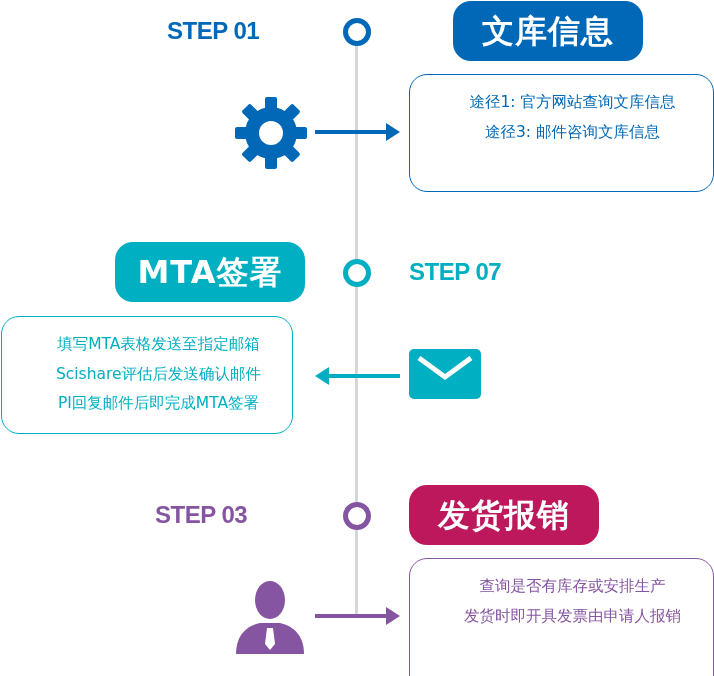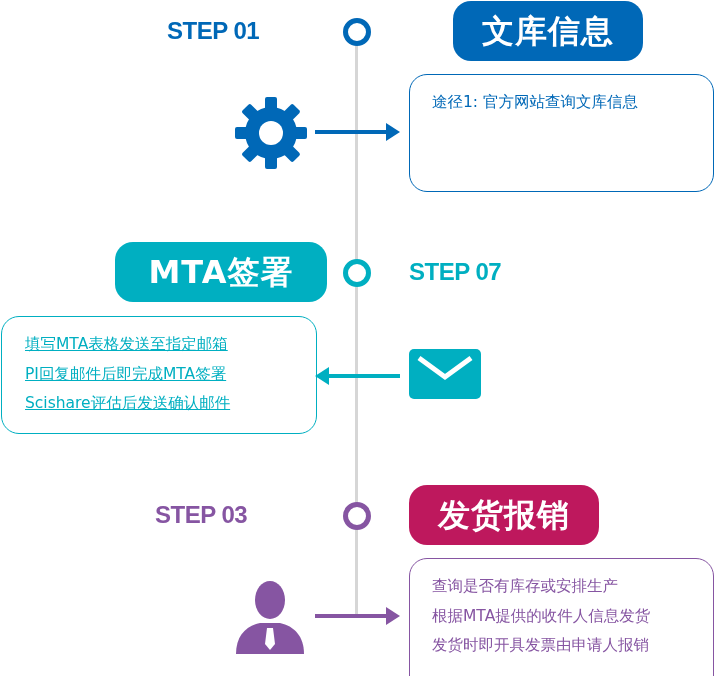--- a/index.html
+++ b/index.html
@@ -3,21 +3,21 @@
   <meta charset="utf-8">
   <style>
     html, body { margin: 0; padding: 0; background: #ffffff; }
     body { width: 714px; height: 676px; position: relative; overflow: hidden;
            font-family: "DejaVu Sans", "Liberation Sans", sans-serif; }
     .abs { position: absolute; }
     .timeline { left: 355px; top: 44px; width: 3px; height: 570px; background: #d6d6d6; }
     .node { width: 18px; height: 18px; border-radius: 50%; background: #fff; border: 5px solid; box-sizing: content-box; }
     .step-label { font-family: "Liberation Sans", sans-serif; font-weight: 700; font-size: 24px; letter-spacing: -0.5px; line-height: 60px; }
     .pill { height: 60px; border-radius: 18px; color: #fff; font-weight: 700; font-size: 32px; line-height: 60px; text-align: center; letter-spacing: 1px; }
-    .box { border: 1.5px solid; border-radius: 18px; box-sizing: border-box; padding: 13px 0 0 22px; }
+    .box { border: 1.5px solid; border-radius: 18px; box-sizing: border-box; padding: 13px 0 0 22px; text-align: center; }
     .box .line { font-size: 15.5px; line-height: 29.5px; white-space: nowrap; }
     .arrow-line { height: 4px; }
     .arrow-head { width: 0; height: 0; border-top: 9px solid transparent; border-bottom: 9px solid transparent; }
   </style>
 </head>
 <body>
 
 <div class="abs timeline"></div>
 
 <div class="abs step-label" style="left:167px; top:1px; color:#0068b7;">STEP 01</div>
@@ -38,29 +38,30 @@
       </g>
       <circle r="26"></circle>
       <circle r="12" fill="#ffffff"></circle>
     </g>
   </svg>
 </div>
 <div class="abs arrow-line" style="left:315px; top:130px; width:72px; background:#0068b7;"></div>
 <div class="abs arrow-head" style="left:386px; top:123px; border-left:14px solid #0068b7;"></div>
 <div class="abs box" style="left:409px; top:74px; width:305px; height:118px; border-color:#0068b7; color:#0068b7;">
   <div class="line">途径1:  官方网站查询文库信息</div>
+  <div class="line">途径3:  邮件咨询文库信息</div>
 </div>
 
-<div class="abs pill" style="left:115px; top:242px; width:212px; background:#00afc1;text-align:center;">MTA签署</div>
+<div class="abs pill" style="left:115px; top:242px; width:190px; background:#00afc1;text-align:center;">MTA签署</div>
 <div class="abs node" style="left:343px; top:259px; border-color:#00afc1;"></div>
 <div class="abs step-label" style="left:409px; top:242px; color:#00afc1;">STEP 07</div>
-<div class="abs box" style="left:1px; top:316px; width:316px; height:118px; border-color:#00afc1; color:#00afc1; padding-left:23px;text-decoration:underline;">
+<div class="abs box" style="left:1px; top:316px; width:292px; height:118px; border-color:#00afc1; color:#00afc1; padding-left:23px;">
   <div class="line">填写MTA表格发送至指定邮箱</div>
+  <div class="line">Scishare评估后发送确认邮件</div>
   <div class="line">PI回复邮件后即完成MTA签署</div>
-  <div class="line">Scishare评估后发送确认邮件</div>
 </div>
 <div class="abs arrow-head" style="left:315px; top:367px; border-right:14px solid #00afc1;"></div>
 <div class="abs arrow-line" style="left:328px; top:374px; width:72px; background:#00afc1;"></div>
 <div class="abs" style="left:409px; top:349px; width:72px; height:50px;">
   <svg width="72" height="50" viewBox="0 0 72 50">
     <rect x="0" y="0" width="72" height="50" rx="5" fill="#00afc1"></rect>
     <polyline points="10,9 36,28 62,9" fill="none" stroke="#ffffff" stroke-width="5" stroke-linejoin="miter"></polyline>
   </svg>
 </div>
 
@@ -71,15 +72,14 @@
   <svg width="72" height="74" viewBox="0 0 72 74">
     <ellipse cx="36" cy="20" rx="15" ry="19" fill="#8655a2"></ellipse>
     <path d="M2 74 C2 56 12 46 26 43 L46 43 C60 46 70 56 70 74 Z" fill="#8655a2"></path>
     <polygon points="33,48 39,48 41,64 36,70 31,64" fill="#ffffff"></polygon>
   </svg>
 </div>
 <div class="abs arrow-line" style="left:315px; top:614px; width:72px; background:#8655a2;"></div>
 <div class="abs arrow-head" style="left:386px; top:607px; border-left:14px solid #8655a2;"></div>
 <div class="abs box" style="left:409px; top:558px; width:305px; height:146px; border-color:#8655a2; color:#8655a2;">
   <div class="line">查询是否有库存或安排生产</div>
-  <div class="line">根据MTA提供的收件人信息发货</div>
   <div class="line">发货时即开具发票由申请人报销</div>
 </div>
 
 </body></html>

